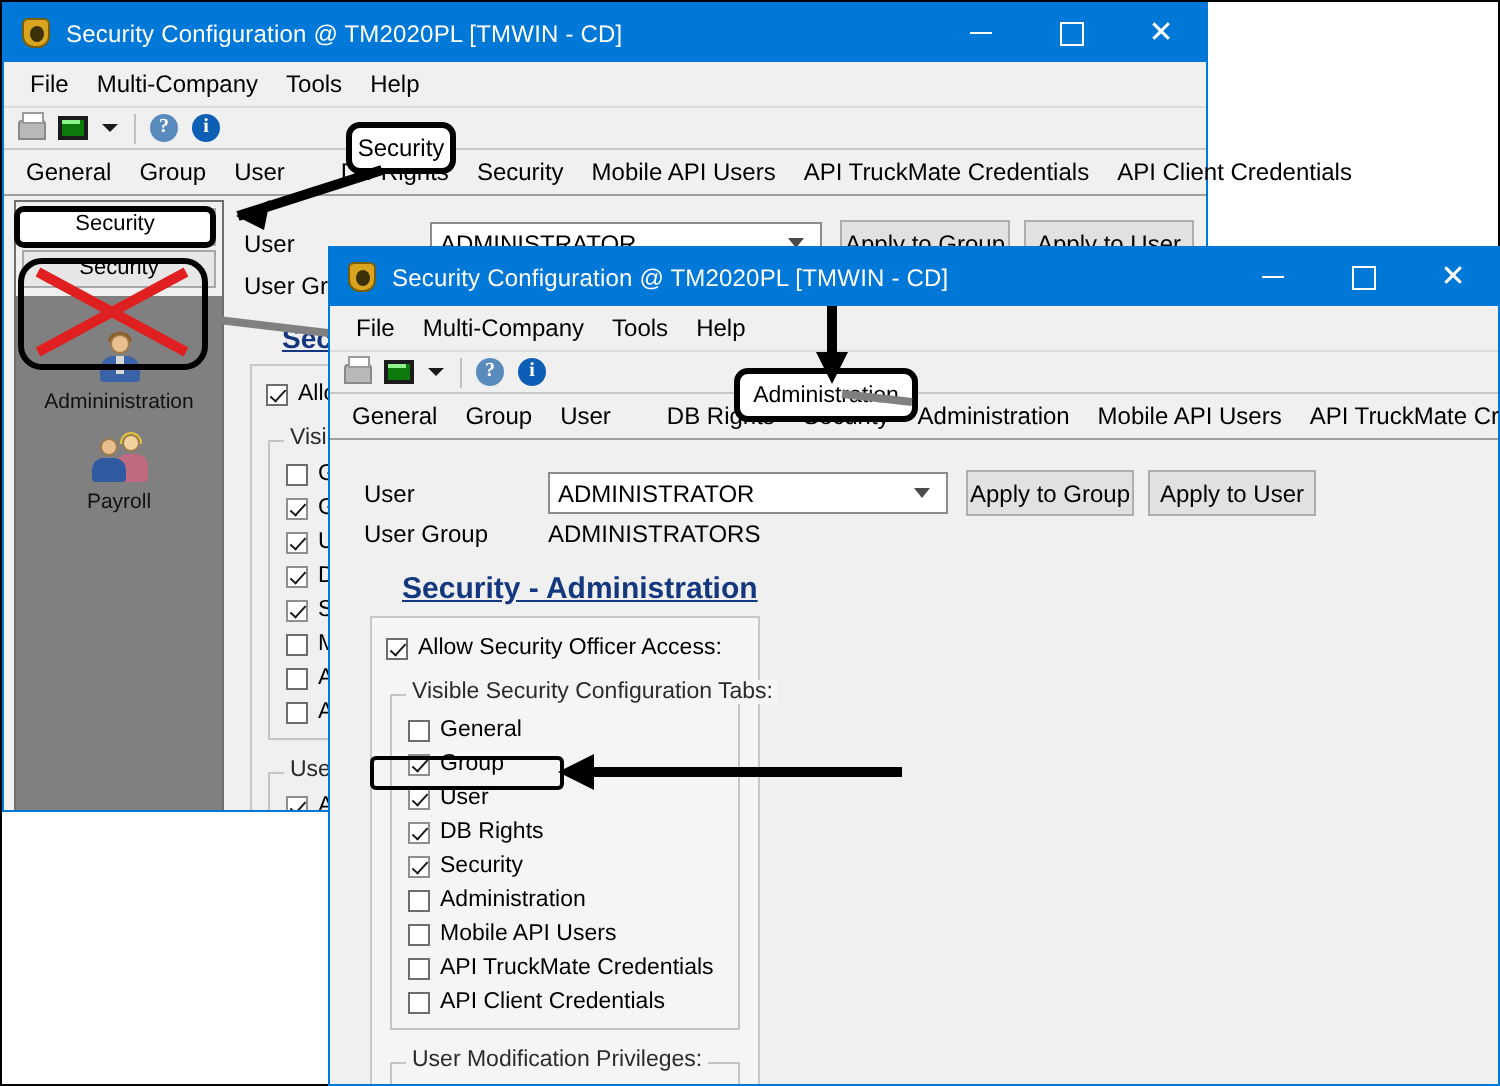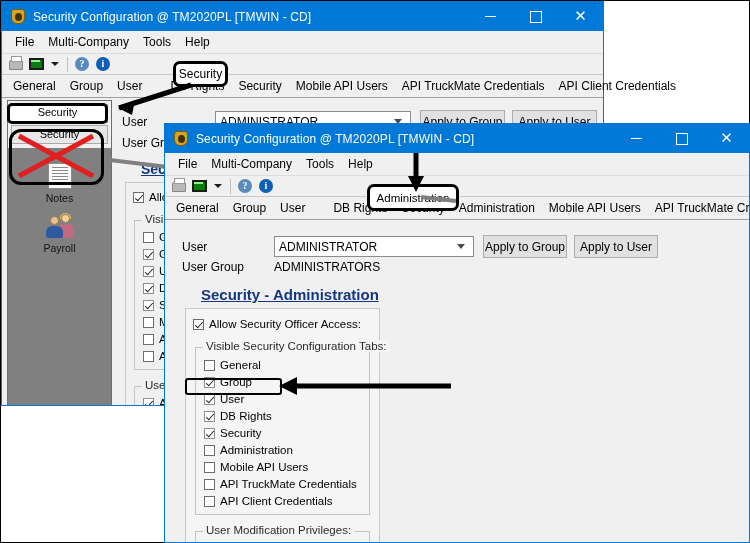--- a/index.html
+++ b/index.html
@@ -385,25 +385,30 @@
 
     <div class="wbody">
 
       <div class="sidebar" style="left:5px; top:2px; width:105px; height:378px;">
         <div class="sb-top" style="padding:1px 0 2px 0;">
           <div class="sb-btn">Business Events</div>
           <div class="sb-btn">Security</div>
         </div>
 
         <div style="flex:1; padding-top:6px;">
-          <div class="sb-item" style="padding-top:9px;">
+          <div class="sb-item" style="padding-top:12px;">
             <div class="glyph">
-                <div class="ic-notes"></div>
+                <div class="ic-person">
+                  <div class="hair"></div>
+                  <div class="head"></div>
+                  <div class="body"></div>
+                  <div class="tie"></div>
+                </div>
               </div>
-            <div class="sb-label">Notes</div>
+            <div class="sb-label">Admininistration</div>
           </div>
           <div class="sb-item" style="padding-top:9px;">
             <div class="glyph">
                 <div class="ic-payroll">
                   <div class="p2hair"></div>
                   <div class="p2h"></div>
                   <div class="p2b"></div>
                   <div class="p1h"></div>
                   <div class="p1b"></div>
                 </div>

